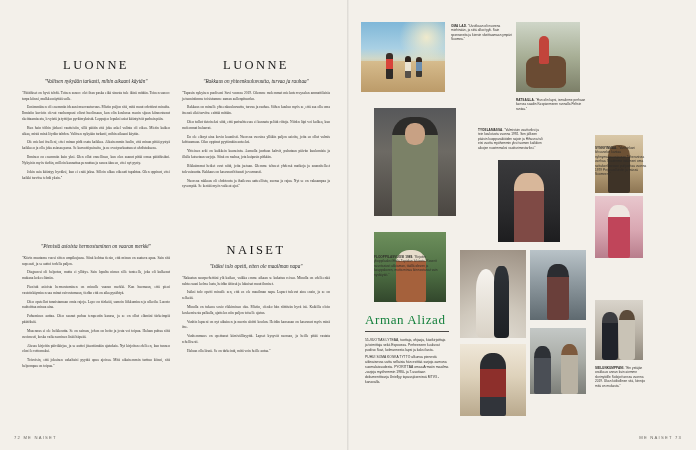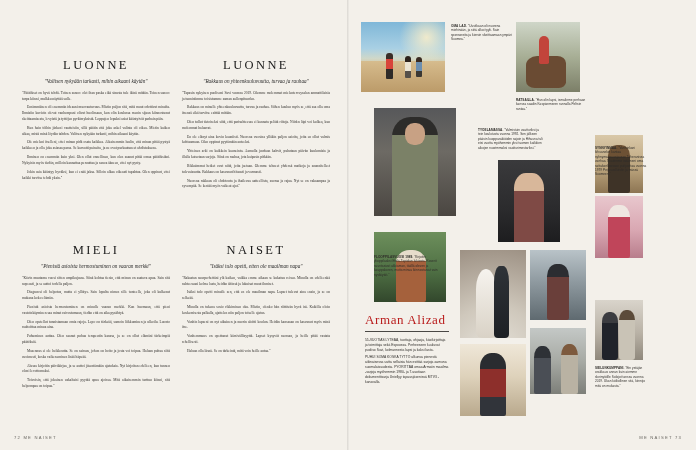--- a/index.html
+++ b/index.html
@@ -320,21 +320,21 @@
     background: linear-gradient(to bottom, #efe7e1 0 22%, #c0455a 22% 100%);
     border-radius: 44% 44% 2px 2px / 22% 22% 2px 2px;
   }
 
   
   .feature-name {
     position: absolute;
     font-family: "Liberation Serif", serif;
     font-size: 13px;
     letter-spacing: 0.6px;
-    color: #b91c1c;
+    color: #15803d;
   }
   .feature-rule {
     position: absolute;
     height: 1px;
     background: #4a4845;
   }
   .feature-body {
     position: absolute;
     font-family: "Liberation Sans", sans-serif;
     font-size: 3.3px;
@@ -373,21 +373,20 @@
           <p>Rakkaus on minulle yhteenkuuluvuutta, turvaa ja rauhaa. Siihen kuuluu myös se, että saa olla oma itsensä eikä tarvitse esittää mitään.</p>
           <p>Olen tullut tietoiseksi siitä, että parisuhteessa ei kannata pelätä riitoja. Niiden läpi voi kulkea, kun molemmat haluavat.</p>
           <p>En ole elänyt aina kovin kauniisti. Nuorena vuosina ylläkin paljon asioita, joita en ollut valmis kohtaamaan. Olen oppinut pyytämään anteeksi.</p>
           <p>Yhteinen arki on kaikkein kauneinta. Aamulla juodaan kahvit, puhutaan päivän kuulumisia ja illalla katsotaan sarjoja. Siinä on rauhaa, jota kaipasin pitkään.</p>
           <p>Rikkaimmat hetket ovat niitä, joita jaetaan. Olemme tehneet yhdessä matkoja ja suunnitelleet tulevaisuutta. Rakkaus on kasvanut hitaasti ja varmasti.</p>
           <p>Nuorena rakkaus oli ehdotonta ja ihailevaa aatteellista, suoraa ja rajua. Nyt se on vakaampaa ja syvempää. Se kestää myös vaikeat ajat."</p>
         </div>
       </div>
 
       <div class="quadrant" style="left:22px; top:243px;">
-        <div class="q-head">MIELI</div>
         <div class="q-sub">"Pienistä asioista hermostuminen on vaaran merkki"</div>
         <div class="q-body">
           <p>"Kävin muutama vuosi sitten umpikujassa. Siinä kohtaa tiesin, että minun on saatava apua. Sain sitä nopeasti, ja se auttoi todella paljon.</p>
           <p>Diagnoosi oli helpotus, mutta ei yllätys. Sain lopulta nimen sille tunteelle, joka oli kulkenut mukana koko elämän.</p>
           <p>Pienistä asioista hermostuminen on minulle vaaran merkki. Kun huomaan, että pieni vastoinkäyminen saa minut raivostumaan, tiedän että on aika pysähtyä.</p>
           <p>Olen opetellut tunnistamaan omia rajoja. Lepo on tärkeää, samoin liikkuminen ja ulkoilu. Luonto rauhoittaa minua aina.</p>
           <p>Puhuminen auttaa. Olen saanut puhua terapeutin kanssa, ja se on ollut elämäni tärkeimpiä päätöksiä.</p>
           <p>Masennus ei ole heikkoutta. Se on sairaus, johon on hoito ja josta voi toipua. Haluan puhua siitä avoimesti, koska vaikeneminen lisää häpeää.</p>
           <p>Alussa kirjoitin päiväkirjaa, ja se auttoi jäsentämään ajatuksia. Nyt kirjoitan edelleen, kun tunnen oloni levottomaksi.</p>
           <p>Toivoisin, että jokainen uskaltaisi pyytää apua ajoissa. Mitä aikaisemmin tarttuu kiinni, sitä helpompaa on toipua."</p>

